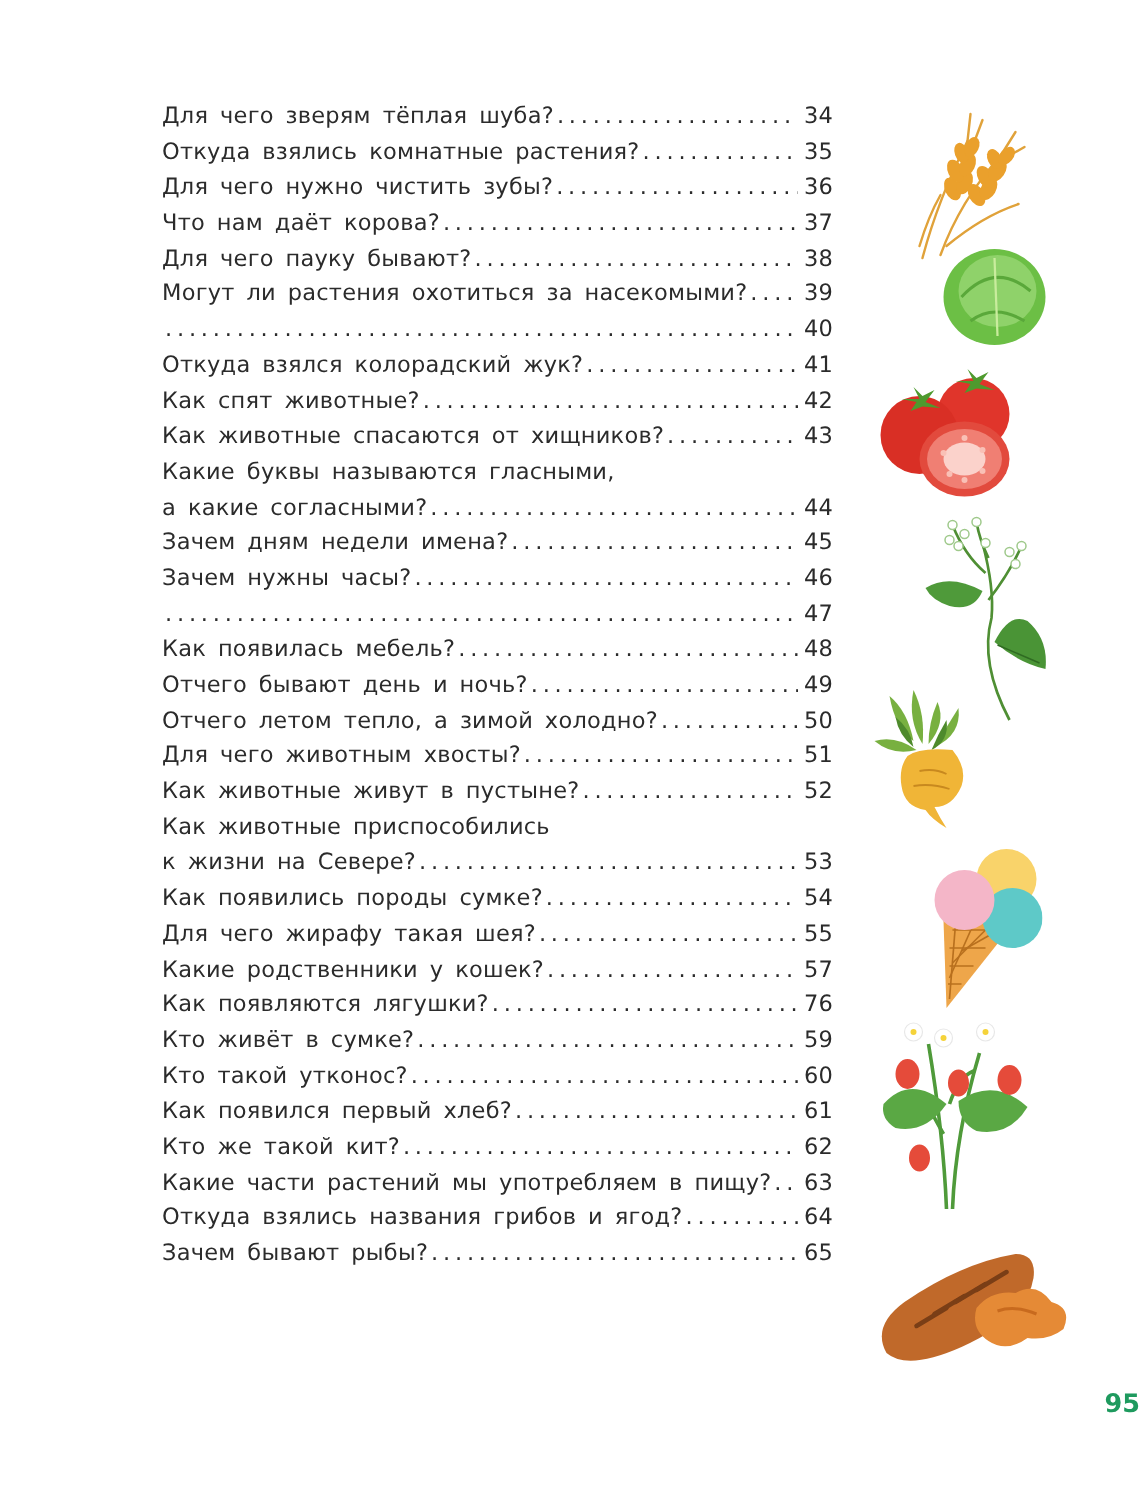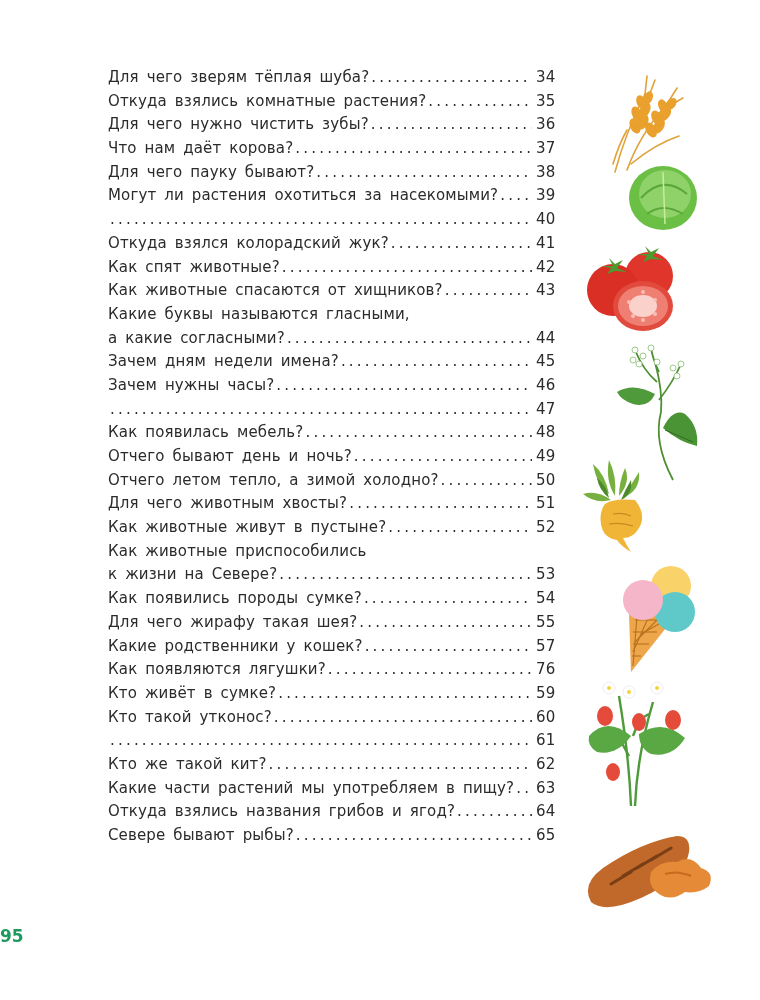--- a/index.html
+++ b/index.html
@@ -52,21 +52,21 @@
     .toc-page {
       flex: 0 0 auto;
       width: 24px;
       text-align: left;
     }
     .page-number {
       position: absolute;
       left: 0;
       width: 760px;
       top: 926px;
-      text-align: left;
+      text-align: right;
       font-weight: bold;
       font-size: 17px;
       color: #1e9a5e;
     }
     .illustrations {
       position: absolute;
       left: 575px;
       top: 60px;
       width: 150px;
       height: 860px;
@@ -260,20 +260,21 @@
     </div>
     <div class="toc-entry">
       <div class="toc-line">
         <span class="toc-title">Кто такой утконос?</span>
         <span class="toc-dots"></span>
         <span class="toc-page">60</span>
       </div>
     </div>
     <div class="toc-entry">
       <div class="toc-line">
+        <span class="toc-title">Как появился первый хлеб?</span>
         <span class="toc-dots"></span>
         <span class="toc-page">61</span>
       </div>
     </div>
     <div class="toc-entry">
       <div class="toc-line">
         <span class="toc-title">Кто же такой кит?</span>
         <span class="toc-dots"></span>
         <span class="toc-page">62</span>
       </div>
@@ -287,21 +288,21 @@
     </div>
     <div class="toc-entry">
       <div class="toc-line">
         <span class="toc-title">Откуда взялись названия грибов и ягод?</span>
         <span class="toc-dots"></span>
         <span class="toc-page">64</span>
       </div>
     </div>
     <div class="toc-entry">
       <div class="toc-line">
-        <span class="toc-title">Севере бывают рыбы?</span>
+        <span class="toc-title">Зачем бывают рыбы?</span>
         <span class="toc-dots"></span>
         <span class="toc-page">65</span>
       </div>
     </div>
   </div>
 
 <div class="page-number">95</div>
 
 <div class="illustrations">
 

